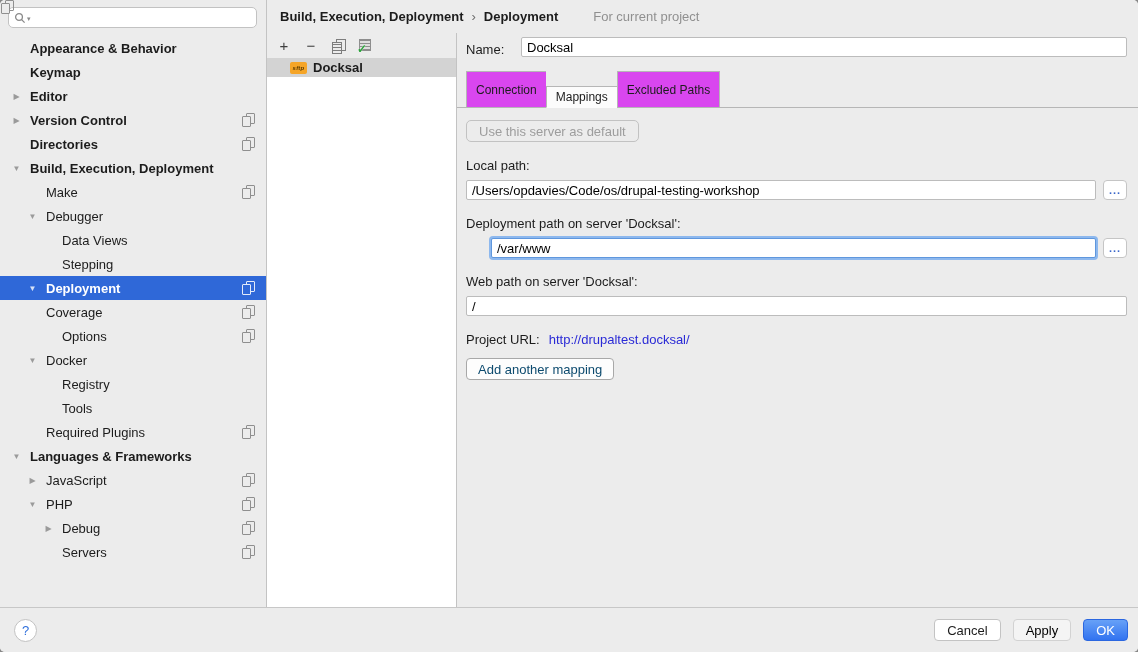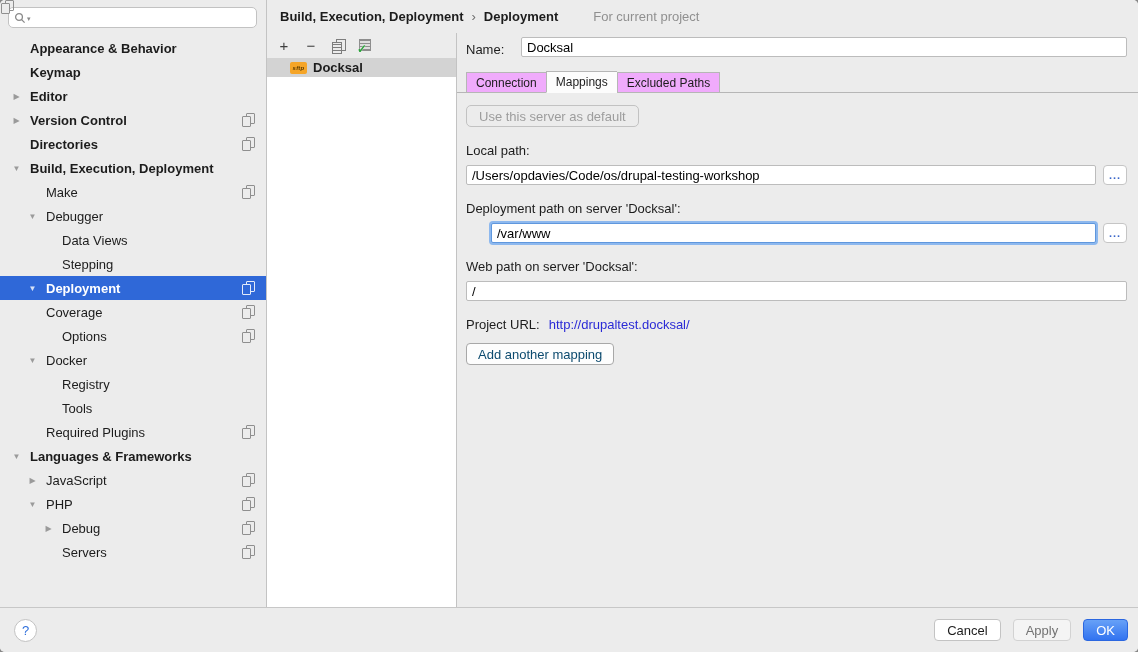--- a/index.html
+++ b/index.html
@@ -69,42 +69,42 @@
   .sftp-badge { width:17px; height:12px; background:#f5a528; border-radius:2px; color:#5b3a00; font-size:6px; font-weight:bold; font-style:italic; display:flex; align-items:center; justify-content:center; letter-spacing:0.2px; }
 
   
   .settings { flex:1; background:#ececec; padding:0 11px 0 9px; min-width:0; display:flex; flex-direction:column; }
   .name-row { display:flex; align-items:flex-end; margin-top:4px; gap:9px; }
   .name-row .flabel { flex:0 0 46px; }
   input.text { height:20px; border:1px solid #bcbcbc; border-radius:2px; background:#fff; font-family:"Liberation Sans",sans-serif; font-size:13px; padding:0 5px; width:100%; }
   .name-row input { flex:1; }
 
   .tabbar { display:flex; align-items:flex-end; margin:14px -11px 0 -9px; padding-left:9px; border-bottom:1px solid #b6b6b6; }
-  .tab { height:21px; margin-bottom:-1px; padding:0 9px; display:flex; align-items:center; background:#f0abfc; border:1px solid #b6b6b6; border-right:none; font-size:12px; color:#1c1c1c; cursor:default; }
+  .tab { height:37px; margin-bottom:-1px; padding:0 9px; display:flex; align-items:center; background:#d946ef; border:1px solid #b6b6b6; border-right:none; font-size:12px; color:#1c1c1c; cursor:default; }
   .tab:last-child { border-right:1px solid #b6b6b6; }
   .tab.active { background:#fcfcfc; height:22px; border-bottom:1px solid #fcfcfc; }
 
   .def-btn { margin-top:12px; height:22px; padding:0 12px; align-self:flex-start; background:transparent; border:1px solid #c2c2c2; border-radius:5px; color:#9d9d9d; font-family:"Liberation Sans",sans-serif; font-size:13px; }
 
   .field-label { margin-top:16px; }
   .field-row { display:flex; align-items:center; gap:7px; margin-top:7px; }
   .field-row input { flex:1; }
   .field-row input.focused { border:1px solid #5f97dd; box-shadow:0 0 0 2px #8db8ee;margin-left:25px; }
   .browse-btn { flex:0 0 24px; width:24px; height:20px; background:#fff; border:1px solid #c5c5c5; border-radius:4px; color:#3a66c9; font-weight:bold; font-size:11px; letter-spacing:1px; line-height:14px; padding:0; font-family:"Liberation Sans",sans-serif; }
 
   .url-row { display:flex; align-items:center; gap:9px; margin-top:16px; }
   .link { color:#2a2ad6; text-decoration:none; }
   .add-btn { margin-top:11px; height:22px; padding:0 11px; align-self:flex-start; background:#fdfdfd; border:1px solid #a8a8a8; border-radius:4px; font-family:"Liberation Sans",sans-serif; font-size:13px; color:#0c4a6e; }
 
   
   .footer { height:45px; flex:0 0 45px; border-top:1px solid #c7c7c7; background:#ececec; display:flex; align-items:center; padding:0 10px 0 14px; }
   .help-btn { width:23px; height:23px; border-radius:50%; background:#fff; border:1px solid #c2c2c2; color:#2f6fdb; font-size:13px; display:flex; align-items:center; justify-content:center; font-family:"Liberation Sans",sans-serif; }
   .spacer { flex:1; }
   .btn { height:22px; min-width:40px; padding:0 12px; margin-left:12px; border-radius:4px; border:1px solid #c3c3c3; background:#fff; font-family:"Liberation Sans",sans-serif; font-size:13px; color:#1c1c1c; }
-  .btn.disabled { color:#737373; background:#f4f4f4; border-color:#d2d2d2; }
+  .btn.disabled { color:#000000; background:#f4f4f4; border-color:#d2d2d2; }
   .btn.primary { background:linear-gradient(#67a1f7,#3273f0); border:1px solid #2b67e0; color:#fff; }
 
   .mag-svg { display:block; }
 </style>
 </head>
 <body>
 
 <div class="window">
 
 

